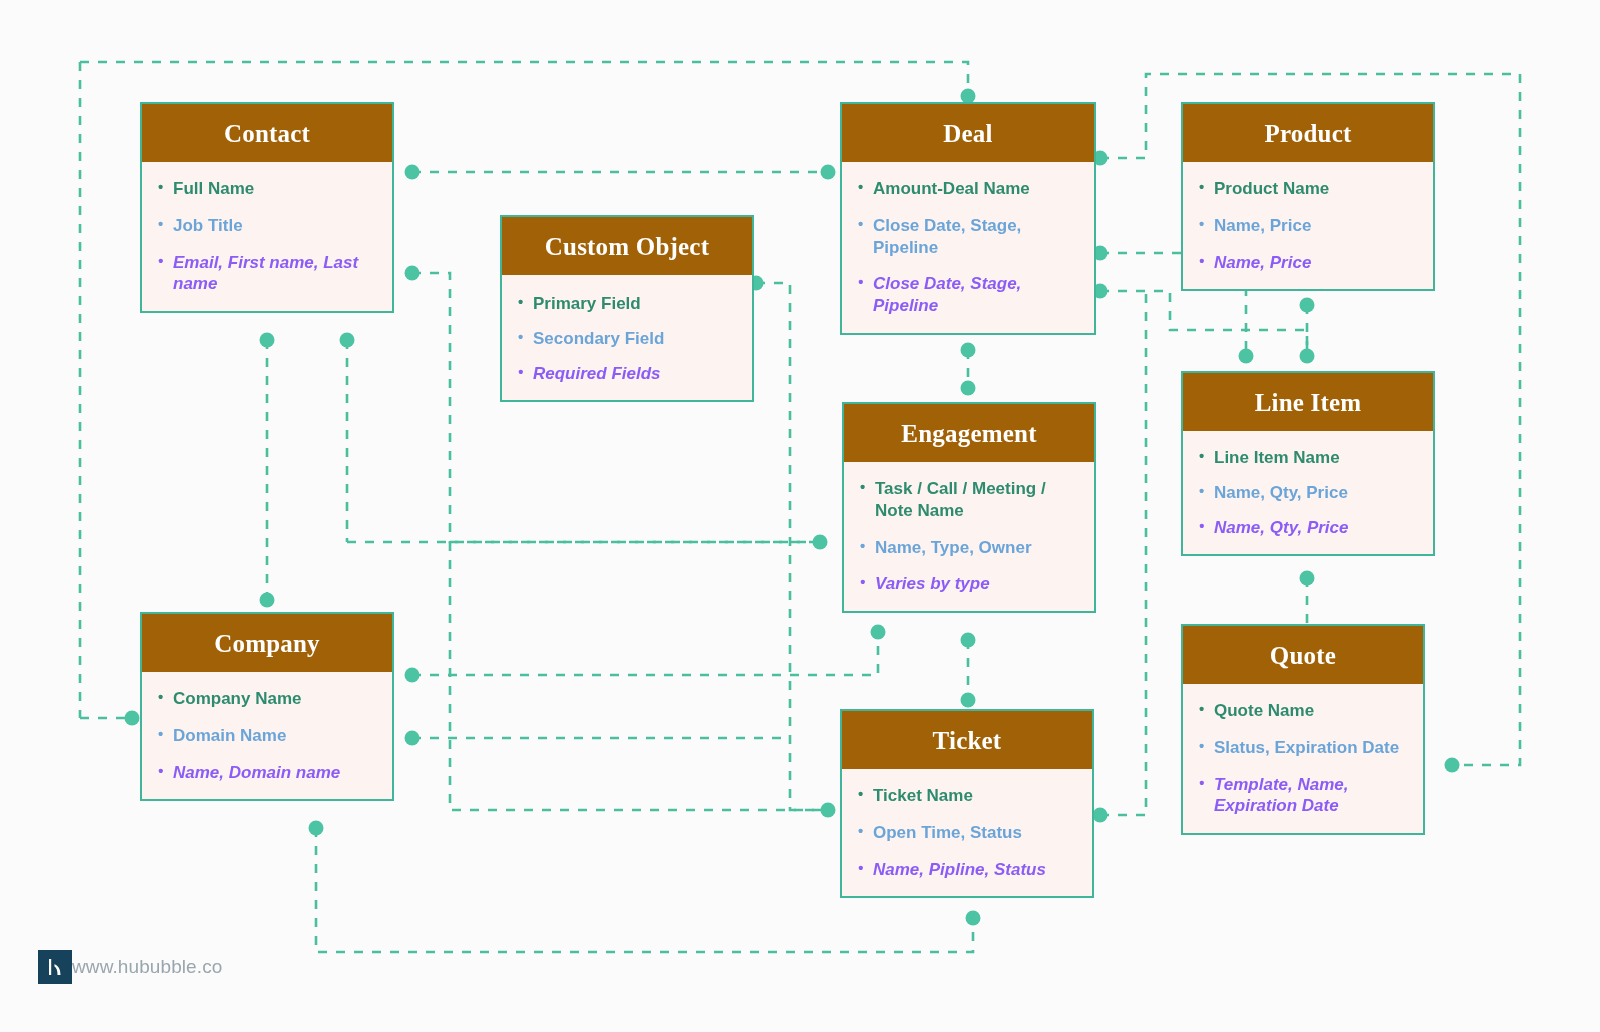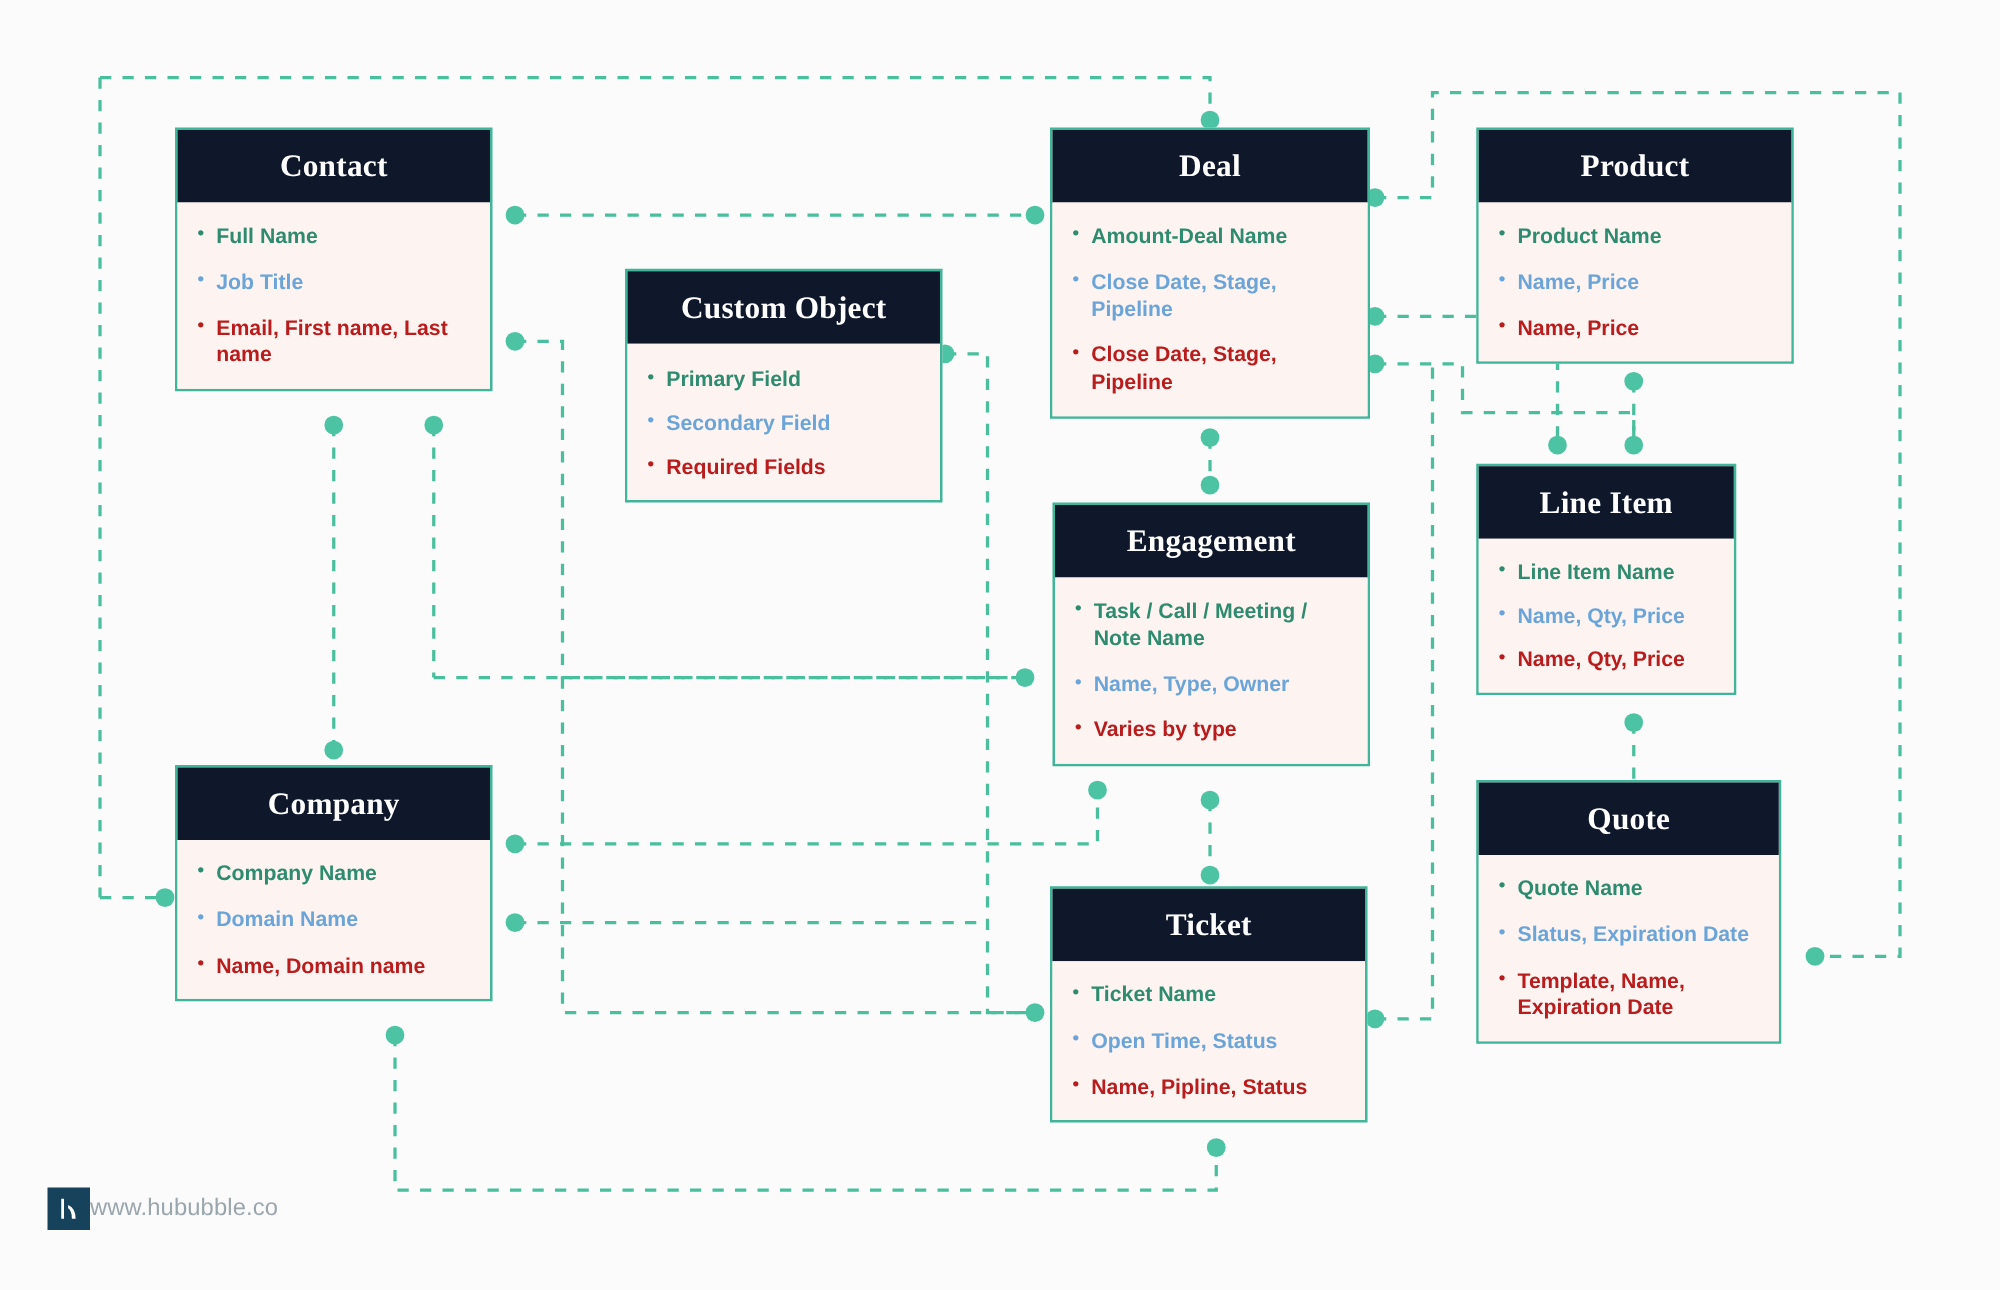--- a/index.html
+++ b/index.html
@@ -40,21 +40,21 @@
   }
 
   
   .card {
     position: absolute;
     z-index: 2;
     border: 2px solid #3fb69a;
     background: #fdf4f1;
   }
   .card-header {
-    background: #0f172a;
+    background: #a16207;
     color: #ffffff;
     font-family: "Liberation Serif", serif;
     font-weight: bold;
     font-size: 25px;
     line-height: 1;
     text-align: center;
     padding: 17px 8px 16px 8px;
     letter-spacing: .2px;
   }
   .card-body {
@@ -72,21 +72,21 @@
   .field:last-child { margin-bottom: 0; }
   .field::before {
     content: "\2022";
     position: absolute;
     left: 0;
     top: -1px;
     font-size: 15px;
   }
   .f-green  { color: #2e8b6f; }
   .f-blue   { color: #6ba4d8; }
-  .f-dark   { color: #b91c1c; }
+  .f-dark   { color: #8b5cf6; font-style: italic; }
 
   
   #footer {
     position: absolute;
     left: 38px;
     top: 950px;
     display: flex;
     align-items: center;
     z-index: 3;
   }
@@ -224,21 +224,21 @@
 
   <div class="card" style="left:842px; top:402px; width:254px;">
     <div class="card-header">Engagement</div>
     <div class="card-body">
       <div class="field f-green">Task / Call / Meeting / Note Name</div>
       <div class="field f-blue">Name, Type, Owner</div>
       <div class="field f-dark">Varies by type</div>
     </div>
   </div>
 
-  <div class="card" style="left:1181px; top:371px; width:208px;">
+  <div class="card" style="left:1181px; top:371px; width:254px;">
     <div class="card-header">Line Item</div>
     <div class="card-body" style="">
       <div class="field f-green" style="margin-bottom:13px;">Line Item Name</div>
       <div class="field f-blue" style="margin-bottom:13px;">Name, Qty, Price</div>
       <div class="field f-dark">Name, Qty, Price</div>
     </div>
   </div>
 
   <div class="card" style="left:140px; top:612px; width:254px;">
     <div class="card-header">Company</div>

